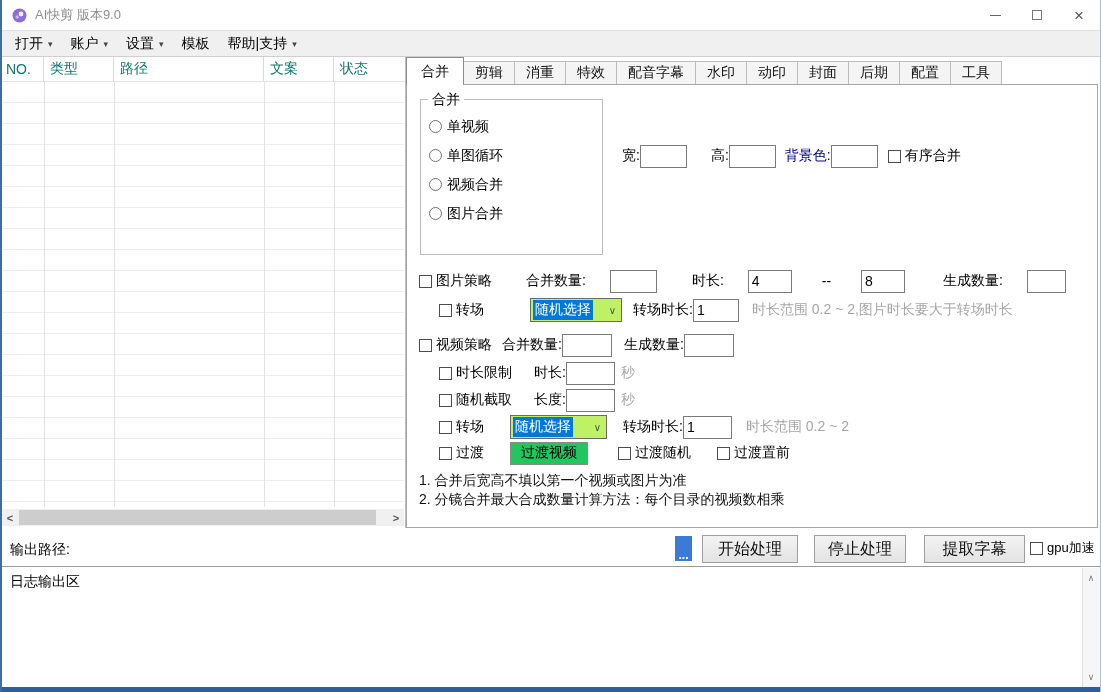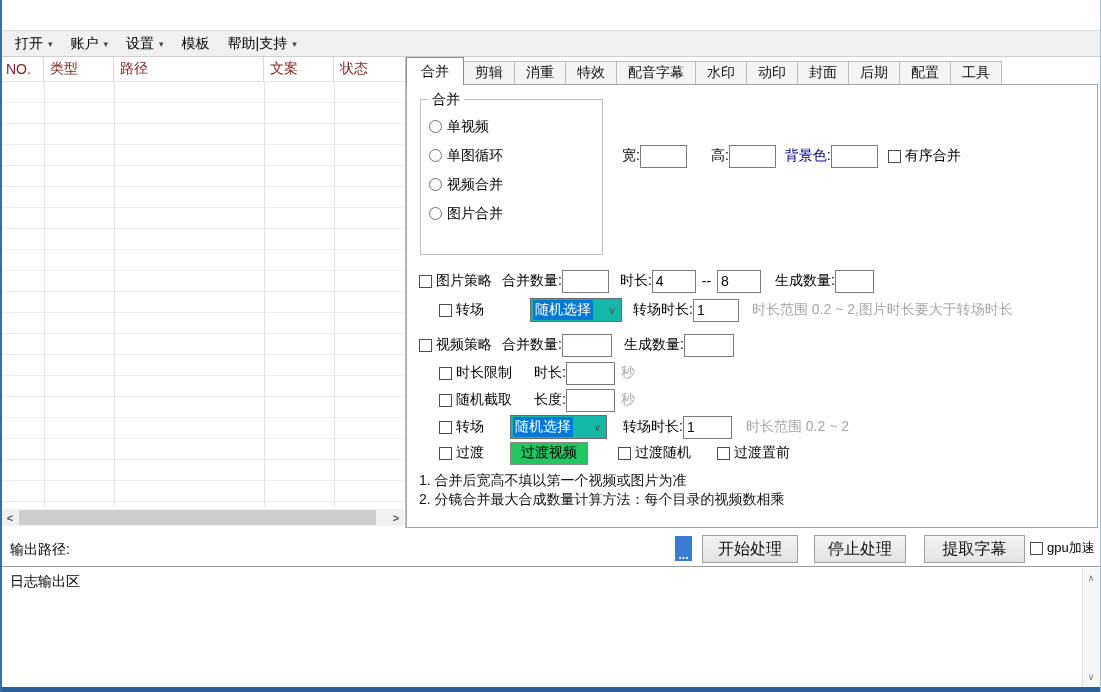--- a/index.html
+++ b/index.html
@@ -24,21 +24,21 @@
              border-top:1px solid #dedede; border-bottom:1px solid #cfcfcf;
              display:flex; align-items:center; padding-left:4px; }
   .menu-item { display:flex; align-items:center; padding:0 9px; height:100%; font-size:14px; color:#000; }
   .menu-arrow { font-size:9px; color:#444; margin-left:5px; }
 
   
   .table-panel { position:absolute; left:0; top:57px; width:404px; height:471px;
                  border-right:1px solid #bdbdbd; background:#fff; }
   .thead { position:absolute; left:0; top:0; right:0; height:25px; display:flex;
            border-bottom:1px solid #e2e2e2; background:#fff; }
-  .th { font-size:14px; color:#7f1d1d; display:flex; align-items:center; padding-left:6px;
+  .th { font-size:14px; color:#0f766e; display:flex; align-items:center; padding-left:6px;
         border-right:1px solid #d8d8d8; height:100%; }
   .th.c0 { width:42px; padding-left:4px; }
   .th.c1 { width:70px; } .th.c2 { width:150px; } .th.c3 { width:70px; }
   .th.c4 { flex:1; border-right:none; }
   .tbody { position:absolute; left:0; top:25px; right:1px; height:425px;
            background:repeating-linear-gradient(to bottom,#fff 0 20px,#ececec 20px 21px); }
   .vline { position:absolute; top:0; bottom:0; width:1px; background:#e3e3e3; }
   .hscroll { position:absolute; left:0; bottom:2px; height:17px; right:1px; background:#f0f0f0; }
   .hs-btn { position:absolute; top:0; width:16px; height:17px; display:flex; align-items:center;
             justify-content:center; font-size:11px; font-weight:bold; color:#555; background:#f0f0f0; }
@@ -68,21 +68,21 @@
   .radio { display:inline-block; width:13px; height:13px; border:1px solid #707070; border-radius:50%;
            background:#fff; flex:none; }
   .tin { height:23px; border:1px solid #7a7a7a; background:#fff; font-size:14px;
          font-family:"Liberation Sans","DejaVu Sans",sans-serif; padding:0 3px; }
   .groupbox { position:absolute; left:13px; top:14px; width:183px; height:156px;
               border:1px solid #bdbdbd; }
   .groupbox .gtitle { position:absolute; left:7px; top:-9px; background:#fff; padding:0 4px; font-size:14px; }
   .radio-row { display:flex; align-items:center; height:29px; padding-left:8px; }
   .radio-row .lbl { margin-left:5px; }
   .gb-inner { padding-top:12px; }
-  .dd { position:relative; height:24px; background:#14b8a6; border:1px solid #6a6a6a;
+  .dd { position:relative; height:24px; background:#bef264; border:1px solid #6a6a6a;
         display:flex; align-items:center; }
   .dd-sel { margin-left:2px; font-size:14px; background:#0078d7; color:#fff; padding:1px 2px; white-space:nowrap; }
   .dd-arrow { position:absolute; right:5px; font-size:10px; color:#505050; }
   .smallbtn { height:23px; padding:0 10px; font-size:14px; background:#22c55e;
               border:1px solid #8a8a8a; display:flex; align-items:center; }
   .notes { position:absolute; left:12px; top:386px; font-size:14px; color:#111; line-height:19px; }
 
   
   .outlabel { position:absolute; left:8px; top:541px; font-size:14px; }
   .outinput { position:absolute; left:75px; top:536px; width:598px; height:25px;
@@ -110,20 +110,39 @@
             justify-content:center; font-size:9px; color:#777; }
   .vs-up { top:2px; } .vs-down { bottom:2px; }
 
   .bottomstrip { position:absolute; left:0; right:0; bottom:0; height:5px; background:#2b5f9e; }
 </style>
 </head>
 <body>
 
 <div class="window">
 
+  <div class="titlebar">
+    <svg class="app-icon" viewBox="0 0 15 15">
+      <circle cx="7.5" cy="7.5" r="7" fill="#8f6bd6"></circle>
+      <circle cx="9" cy="6" r="2.4" fill="#ffffff" opacity="0.9"></circle>
+      <circle cx="5.2" cy="9" r="1.7" fill="#c9b6ef"></circle>
+    </svg>
+    <span class="title-text">AI快剪 版本9.0</span>
+    <div class="win-controls">
+      <div class="win-btn">
+          <span class="minbar"></span>
+        </div>
+      <div class="win-btn">
+          <span class="maxbox"></span>
+        </div>
+      <div class="win-btn">
+          <span class="closex">×</span>
+        </div>
+    </div>
+  </div>
 
   <div class="menubar">
     <div class="menu-item">
       <span>打开</span>
       <span class="menu-arrow">▾</span>
     </div>
     <div class="menu-item">
       <span>账户</span>
       <span class="menu-arrow">▾</span>
     </div>
@@ -228,21 +247,21 @@
         <span class="lbl" style="margin-left:24px">高:</span>
         <input class="tin" style="width: 47px;">
         <span class="lbl navy" style="margin-left:9px">背景色:</span>
         <input class="tin" style="width: 47px;">
         <label class="cbl" style="margin-left:10px">
           <span class="cb"></span>
           <span class="lbl">有序合并</span>
         </label>
       </div>
 
-      <div class="row" style="left:12px; top:183px; height:26px;">
+      <div class="row" style="left:12px; top:183px; height:26px;gap:24px;">
         <label class="cbl">
           <span class="cb"></span>
           <span class="lbl">图片策略</span>
         </label>
         <span class="lbl" style="margin-left:10px">合并数量:</span>
         <input class="tin" style="width: 47px;">
         <span class="lbl" style="margin-left:11px">时长:</span>
         <input class="tin" style="width: 44px;" value="4">
         <span class="lbl" style="margin:0 6px">--</span>
         <input class="tin" style="width: 44px;" value="8">

